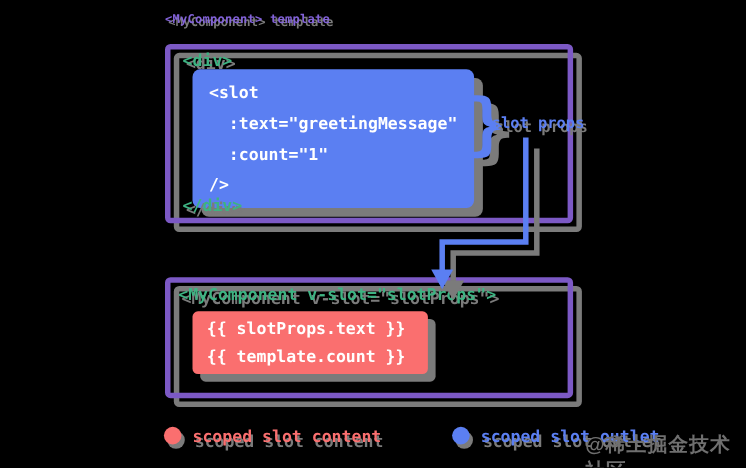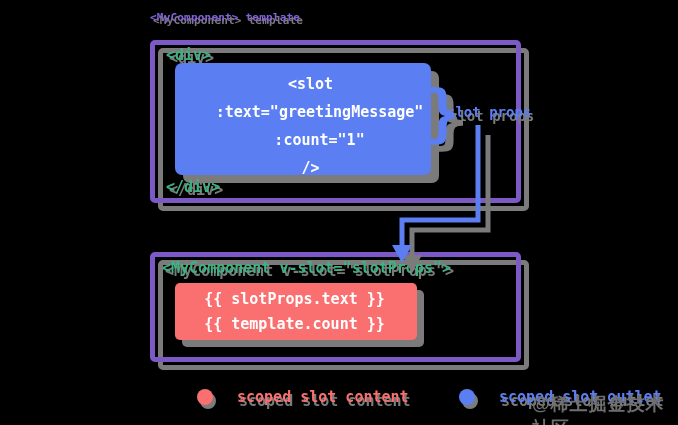--- a/index.html
+++ b/index.html
@@ -3,21 +3,21 @@
 <meta charset="utf-8">
 <style>
   html,body { margin:0; padding:0; background:#000; }
   .stage {
     position:relative; width:678px; height:425px; overflow:hidden;
     background:var(--bg,#000);
     font-family:"Liberation Sans", sans-serif;
   }
   .code {
     font-family:"DejaVu Sans Mono","Liberation Mono",monospace;
-    font-weight:bold; white-space:pre; font-size:15px;text-align:center;
+    font-weight:bold; white-space:pre; font-size:15px;
   }
   .green { position:absolute; color:var(--green,#3db382); text-shadow:3px 3px 0 var(--shadow,#7b7b7b); }
   .label {
     position:absolute; font-weight:bold; font-size:11px; letter-spacing:.2px;
     color:var(--purple-label,#8262d8); text-shadow:3px 3px 0 var(--shadow,#7b7b7b);
     font-family:"DejaVu Sans Mono","Liberation Mono",monospace; white-space:pre;
   }
   .frame, .frame-shadow {
     position:absolute; border:5px solid var(--purple-border,#7c59c5);
     border-radius:5px; box-sizing:border-box; background:transparent;
@@ -27,28 +27,28 @@
   .f1s { left:158px; top:48px;  width:371px; height:163px; }
   .f2  { left:150px; top:252px; width:371px; height:110px; }
   .f2s { left:158px; top:260px; width:371px; height:110px; }
 
   .div-open  { left:166px; top:46px; }
   .div-close { left:166px; top:178px; }
   .mc-open   { left:162px; top:259px; }
   .mc-close  { left:162px; top:339px; }
 
   .slot-box {
-    position:absolute; left:175px; top:63px; width:256px; height:112px;
+    position:absolute; left:175px; top:63px; width:256px; height:126px;
     background:var(--blue,#5b7ff2); border-radius:7px;
     box-shadow:8px 8px 0 var(--shadow,#7b7b7b);
     color:var(--code-white,#fff); line-height:28px;
     padding:7px 0 0 15px; box-sizing:border-box;
   }
   .red-box {
-    position:absolute; left:175px; top:283px; width:242px; height:57px;
+    position:absolute; left:175px; top:283px; width:214px; height:57px;
     background:var(--red,#fa6f6f); border-radius:5px;
     box-shadow:7px 7px 0 var(--shadow,#7b7b7b);
     color:var(--code-white,#fff); line-height:25px;
     padding:4px 16px 0 13px; box-sizing:border-box;
   }
   .brace {
     position:absolute; left:424px; top:82px; line-height:1; font-size:62px;
     font-family:"DejaVu Sans Mono","Liberation Mono",monospace; font-weight:bold;
     color:var(--blue,#5b7ff2); text-shadow:7px 7px 0 var(--shadow,#7b7b7b);
   }
@@ -58,23 +58,23 @@
     font-family:"DejaVu Sans Mono","Liberation Mono",monospace; white-space:pre;text-align:center;
   }
   .arrow { position:absolute; left:0; top:0; }
   .arrow path { fill:none; stroke-width:5px; }
   .arrow .shadow-path { stroke:var(--shadow,#7b7b7b); }
   .arrow .main-path   { stroke:var(--blue,#5b7ff2); }
   .arrow .shadow-head { fill:var(--shadow,#7b7b7b); }
   .arrow .main-head   { fill:var(--blue,#5b7ff2); }
 
   .legend-item {
-    position:absolute; top:388px; display:flex; align-items:center; gap:24px;
+    position:absolute; top:388px; display:flex; gap:10px;
     font-weight:bold; font-size:15px;
-    font-family:"DejaVu Sans Mono","Liberation Mono",monospace; white-space:pre;margin-left:48px;
+    font-family:"DejaVu Sans Mono","Liberation Mono",monospace; white-space:pre;
   }
   .legend-red  { left:149px; color:var(--red,#fa6f6f); }
   .legend-blue { left:411px; color:var(--blue,#5b7ff2); }
   .legend-text { text-shadow:2px 4px 0 var(--shadow,#7b7b7b); }
   .dot {
     display:inline-block; width:16px; height:16px; border-radius:50%;
     box-shadow:3px 4px 0 var(--shadow,#7b7b7b); flex:0 0 auto;
   }
   .dot-red  { background:var(--red,#fa6f6f); }
   .dot-blue { background:var(--blue,#5b7ff2); }

